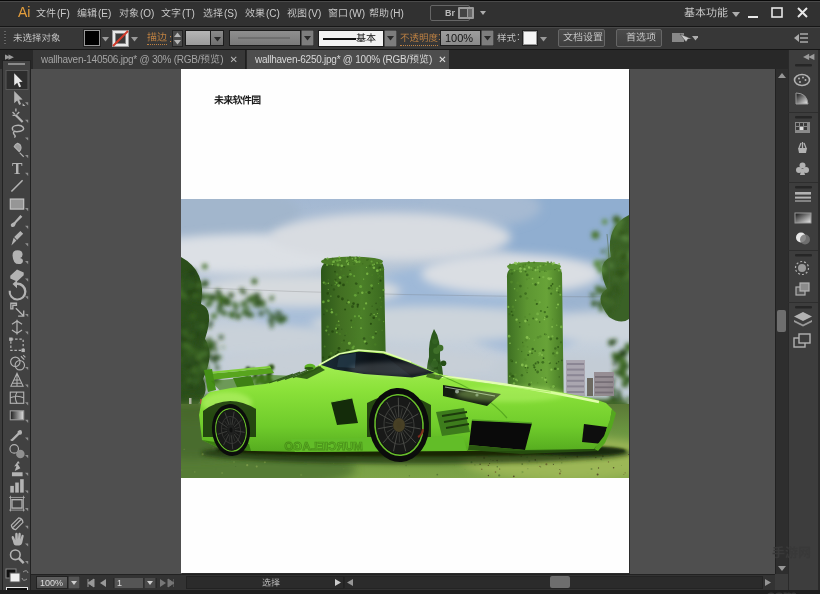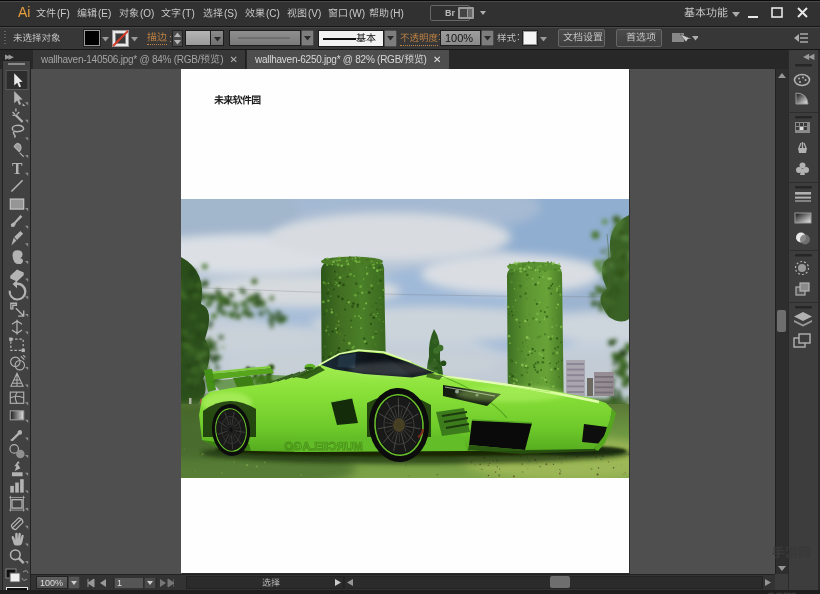--- a/index.html
+++ b/index.html
@@ -209,32 +209,32 @@
         <line x1="7" y1="1" x2="15" y2="1"></line>
         <line x1="7" y1="5" x2="15" y2="5"></line>
         <line x1="7" y1="9" x2="15" y2="9"></line>
       </g>
     </svg>
 <div class="abs" style="left:0;top:50px;width:820px;height:19px;background:#282828"></div>
 <div class="abs" style="left:5px;top:53px;color:#9a9a9a;font-size:7px;letter-spacing:-2px">▶▶</div>
 <div class="abs" style="left:2px;top:60px;width:29px;height:9px;background:#414141;border:1px solid #222;border-bottom:none"></div>
 <div class="abs" style="left:8px;top:63px;width:17px;height:2px;background:#8a8a8a"></div>
 <div class="abs" style="left:33px;top:50px;width:213px;height:19px;background:#383838;border-right:1px solid #1f1f1f;display:flex;align-items:center;overflow:hidden">
-      <span style="color:#a4a4a4;font-size:10px;letter-spacing:-0.25px;white-space:nowrap;margin-left:8px">wallhaven-140506.jpg* @ 84% (RGB/</span>
+      <span style="color:#a4a4a4;font-size:10px;letter-spacing:-0.25px;white-space:nowrap;margin-left:8px">wallhaven-140506.jpg* @ 30% (RGB/</span>
       <span style="flex-shrink:0">
         <svg width="20" height="11.2" viewBox="0 0 20 11.2" fill="#a4a4a4" style="display:block">
           <path transform="translate(0,8.6) scale(0.01,-0.01)" d="M670 495V295C670 192 647 57 410 -21C427 -35 447 -60 456 -75C710 18 741 168 741 294V495ZM725 88C788 38 869 -34 908 -79L960 -26C920 17 837 86 775 134ZM88 608C149 567 227 512 282 470H38V403H203V10C203 -3 199 -6 184 -7C170 -7 124 -7 72 -6C83 -27 93 -57 96 -78C165 -78 210 -77 238 -65C267 -53 275 -32 275 8V403H382C364 349 344 294 326 256L383 241C410 295 441 383 467 460L420 473L409 470H341L361 496C338 514 306 538 270 562C329 615 394 692 437 764L391 796L378 792H59V725H328C297 680 256 631 218 598L129 656ZM500 628V152H570V559H846V154H919V628H724L759 728H959V796H464V728H677C670 695 661 659 652 628Z"></path>
           <path transform="translate(10,8.6) scale(0.01,-0.01)" d="M644 626C695 578 752 510 777 464L844 496C818 541 762 606 708 653ZM115 784V502H188V784ZM324 830V469H397V830ZM528 183V26C528 -47 553 -66 651 -66C672 -66 806 -66 827 -66C907 -66 928 -38 937 76C917 80 887 90 871 102C867 11 860 -2 820 -2C791 -2 680 -2 658 -2C611 -2 603 2 603 27V183ZM457 326V248C457 168 431 55 66 -22C83 -37 104 -65 114 -82C491 7 535 142 535 246V326ZM196 439V121H270V372H741V127H819V439ZM586 841C559 729 512 615 451 541C470 533 501 514 515 503C549 548 580 606 606 671H935V738H632C641 767 650 796 658 826Z"></path>
         </svg>
       </span>
       <span style="color:#a4a4a4;font-size:10px">)</span>
       <span style="color:#b5b5b5;font-size:10px;margin-left:6px">✕</span>
     </div>
 <div class="abs" style="left:247px;top:50px;width:202px;height:19px;background:#4d4d4d;display:flex;align-items:center;overflow:hidden">
-      <span style="color:#d8d8d8;font-size:10px;letter-spacing:-0.25px;white-space:nowrap;margin-left:8px">wallhaven-6250.jpg* @ 82% (RGB/</span>
+      <span style="color:#d8d8d8;font-size:10px;letter-spacing:-0.25px;white-space:nowrap;margin-left:8px">wallhaven-6250.jpg* @ 100% (RGB/</span>
       <span style="flex-shrink:0">
         <svg width="20" height="11.2" viewBox="0 0 20 11.2" fill="#d8d8d8" style="display:block">
           <path transform="translate(0,8.6) scale(0.01,-0.01)" d="M670 495V295C670 192 647 57 410 -21C427 -35 447 -60 456 -75C710 18 741 168 741 294V495ZM725 88C788 38 869 -34 908 -79L960 -26C920 17 837 86 775 134ZM88 608C149 567 227 512 282 470H38V403H203V10C203 -3 199 -6 184 -7C170 -7 124 -7 72 -6C83 -27 93 -57 96 -78C165 -78 210 -77 238 -65C267 -53 275 -32 275 8V403H382C364 349 344 294 326 256L383 241C410 295 441 383 467 460L420 473L409 470H341L361 496C338 514 306 538 270 562C329 615 394 692 437 764L391 796L378 792H59V725H328C297 680 256 631 218 598L129 656ZM500 628V152H570V559H846V154H919V628H724L759 728H959V796H464V728H677C670 695 661 659 652 628Z"></path>
           <path transform="translate(10,8.6) scale(0.01,-0.01)" d="M644 626C695 578 752 510 777 464L844 496C818 541 762 606 708 653ZM115 784V502H188V784ZM324 830V469H397V830ZM528 183V26C528 -47 553 -66 651 -66C672 -66 806 -66 827 -66C907 -66 928 -38 937 76C917 80 887 90 871 102C867 11 860 -2 820 -2C791 -2 680 -2 658 -2C611 -2 603 2 603 27V183ZM457 326V248C457 168 431 55 66 -22C83 -37 104 -65 114 -82C491 7 535 142 535 246V326ZM196 439V121H270V372H741V127H819V439ZM586 841C559 729 512 615 451 541C470 533 501 514 515 503C549 548 580 606 606 671H935V738H632C641 767 650 796 658 826Z"></path>
         </svg>
       </span>
       <span style="color:#d8d8d8;font-size:10px">)</span>
       <span style="color:#e0e0e0;font-size:10px;margin-left:6px">✕</span>
     </div>
 <div class="abs" style="left:2px;top:69px;width:29px;height:525px;background:#414141;border:1px solid #222;border-top:none"></div>

